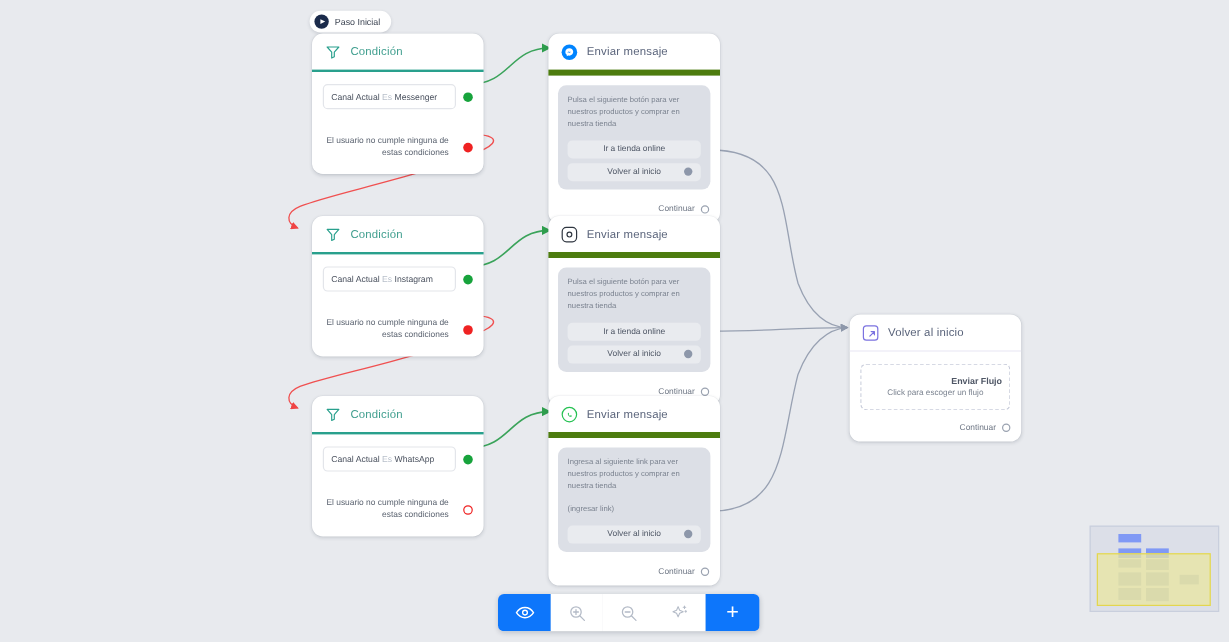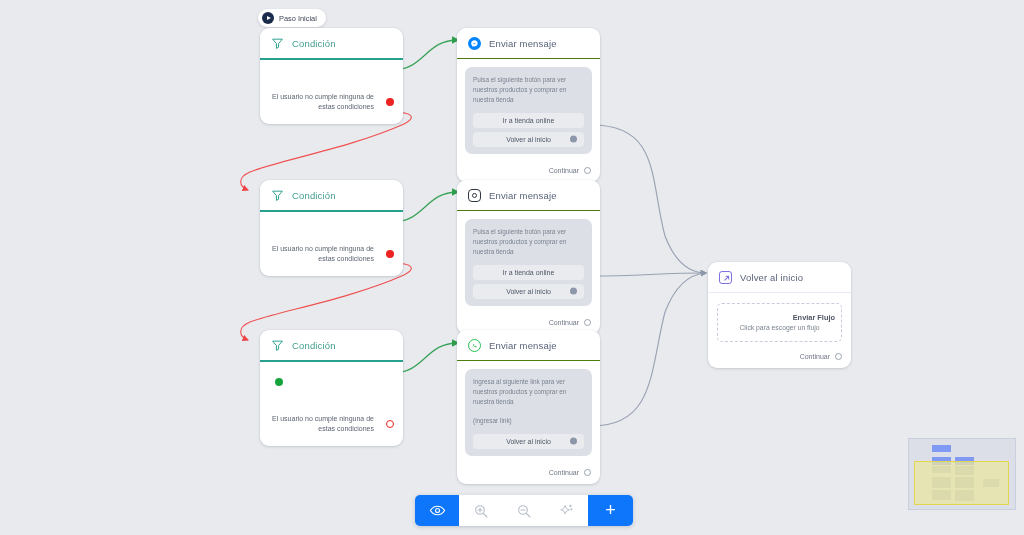--- a/index.html
+++ b/index.html
@@ -70,21 +70,21 @@
     width: 8px; height: 8px; border-radius: 50%;
     flex: 0 0 auto;
     margin-left: 6px;
   }
   .dot.green { background: #17a33c; }
   .dot.red { background: #ef2222; }
   .dot.red-open { background: transparent; border: 1.4px solid #ef2222; box-sizing: border-box; }
 
   
   .msg { width: 143px; }
-  .msg .node-head { color: #59637a; border-bottom: 1px solid #4d7c0f; }
+  .msg .node-head { color: #59637a; border-bottom: 5px solid #4d7c0f; }
   .msg-body { padding: 8px 8px 6px 8px; }
   .bubble {
     background: #dcdfe6;
     border-radius: 7px;
     padding: 8px 8px 7px 8px;
   }
   .bubble p {
     margin: 0;
     font-size: 6.4px;
     color: #7a828f;
@@ -238,20 +238,28 @@
   </div>
 
   <div class="node cond" style="left:260px; top:28px;">
     <div class="node-head">
       <svg class="ic" viewBox="0 0 24 24">
         <path d="M3 4h18l-7 8v7l-4 2v-9z" fill="none" stroke="#29a08d" stroke-width="1.8" stroke-linejoin="round"></path>
       </svg>
       <span class="title">Condición</span>
     </div>
     <div class="cond-body">
+      <div class="cond-row">
+        <div class="cond-pill">
+          <span>Canal Actual</span>
+          <span class="muted">Es</span>
+          <span>Messenger</span>
+        </div>
+        <span class="dot green"></span>
+      </div>
       <div class="else-row">
         <div class="else-text">El usuario no cumple ninguna de estas condiciones</div>
         <span class="dot red"></span>
       </div>
     </div>
   </div>
 
   <div class="node msg" style="left:457px; top:28px;">
     <div class="node-head">
       <span class="ic ic-messenger">
@@ -283,20 +291,28 @@
   </div>
 
   <div class="node cond" style="left:260px; top:180px;">
     <div class="node-head">
       <svg class="ic" viewBox="0 0 24 24">
         <path d="M3 4h18l-7 8v7l-4 2v-9z" fill="none" stroke="#29a08d" stroke-width="1.8" stroke-linejoin="round"></path>
       </svg>
       <span class="title">Condición</span>
     </div>
     <div class="cond-body">
+      <div class="cond-row">
+        <div class="cond-pill">
+          <span>Canal Actual</span>
+          <span class="muted">Es</span>
+          <span>Instagram</span>
+        </div>
+        <span class="dot green"></span>
+      </div>
       <div class="else-row">
         <div class="else-text">El usuario no cumple ninguna de estas condiciones</div>
         <span class="dot red"></span>
       </div>
     </div>
   </div>
 
   <div class="node msg" style="left:457px; top:180px;">
     <div class="node-head">
       <span class="ic ic-ig">
@@ -326,20 +342,25 @@
 
   <div class="node cond" style="left:260px; top:330px;">
     <div class="node-head">
       <svg class="ic" viewBox="0 0 24 24">
         <path d="M3 4h18l-7 8v7l-4 2v-9z" fill="none" stroke="#29a08d" stroke-width="1.8" stroke-linejoin="round"></path>
       </svg>
       <span class="title">Condición</span>
     </div>
     <div class="cond-body">
       <div class="cond-row">
+        <div class="cond-pill">
+          <span>Canal Actual</span>
+          <span class="muted">Es</span>
+          <span>WhatsApp</span>
+        </div>
         <span class="dot green"></span>
       </div>
       <div class="else-row">
         <div class="else-text">El usuario no cumple ninguna de estas condiciones</div>
         <span class="dot red-open"></span>
       </div>
     </div>
   </div>
 
   <div class="node msg" style="left:457px; top:330px;">

